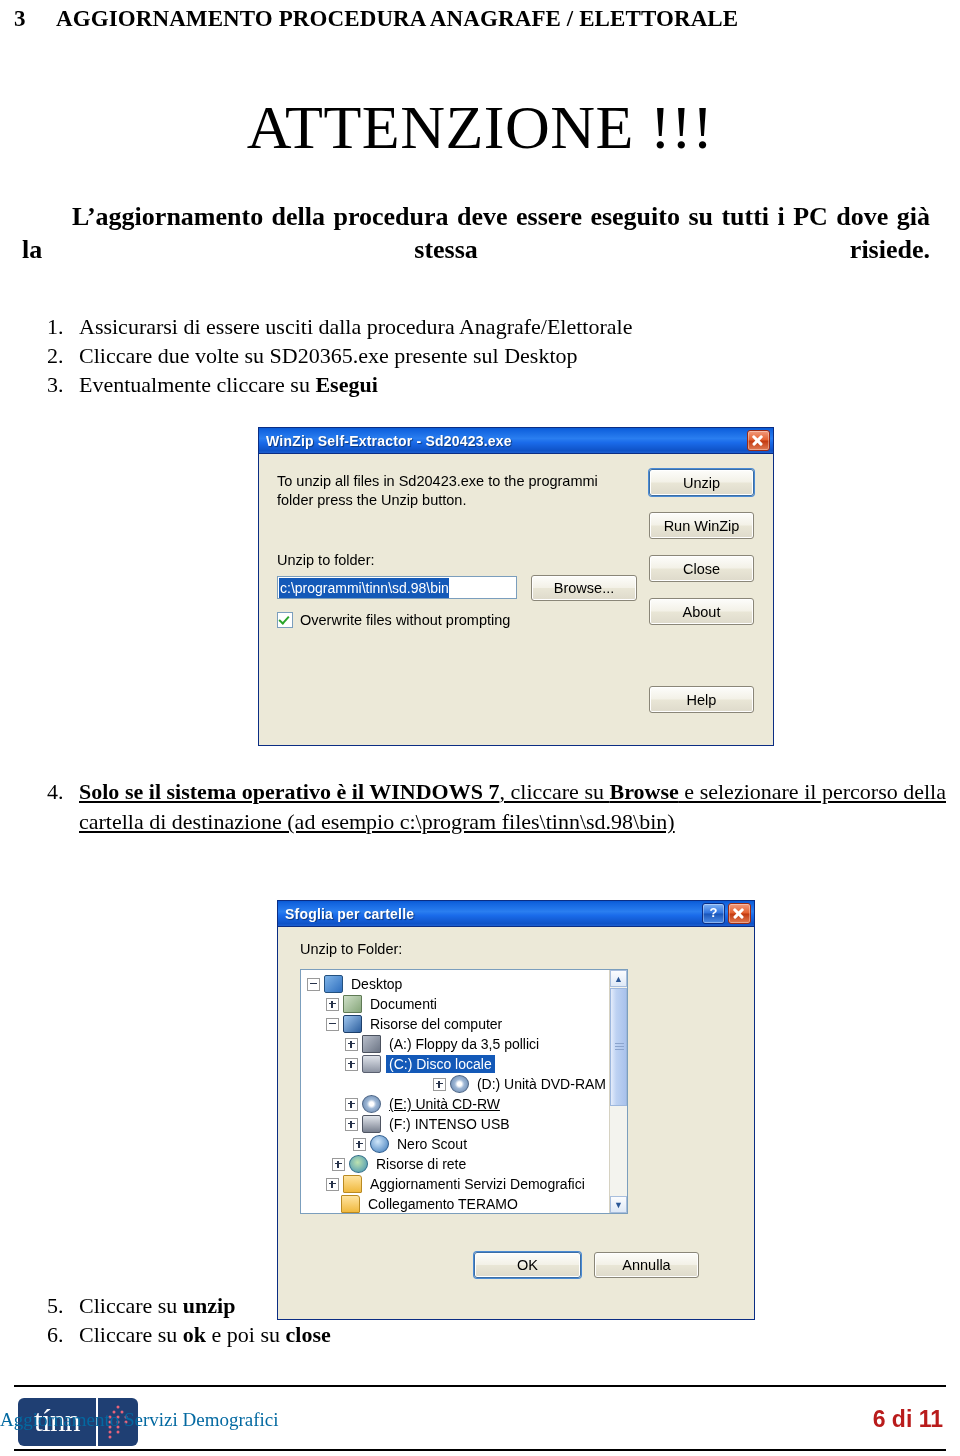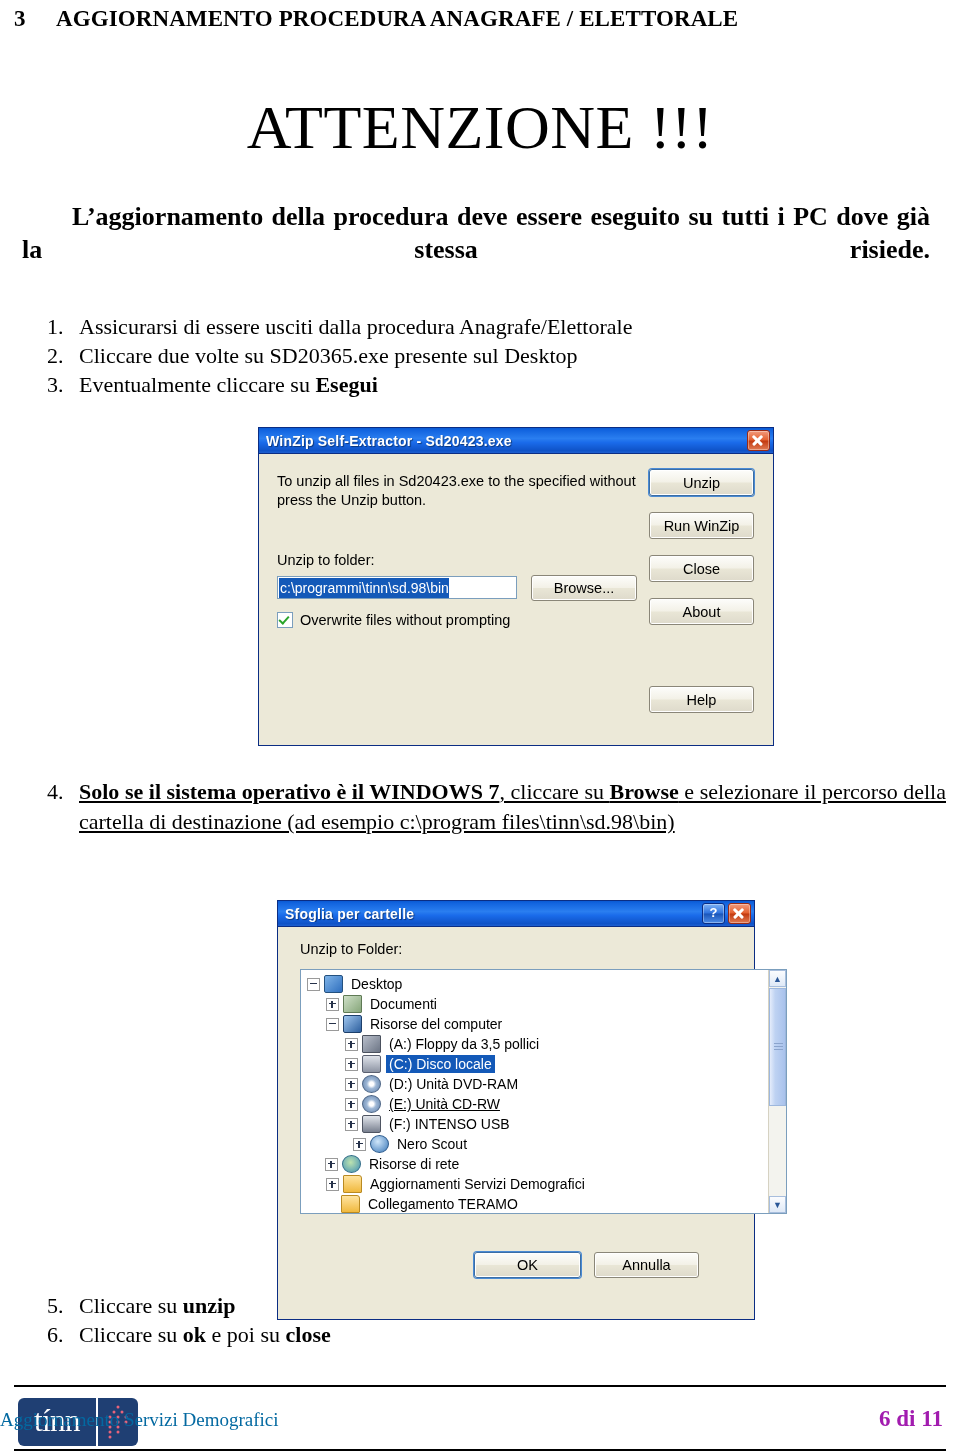--- a/index.html
+++ b/index.html
@@ -235,21 +235,21 @@
   
   .bf-label {
     position: absolute;
     left: 22px; top: 14px;
     font-family: "Liberation Sans", sans-serif;
     font-size: 14.5px;
   }
   .bf-tree {
     position: absolute;
     left: 22px; top: 42px;
-    width: 487px; height: 245px;
+    width: 328px; height: 245px;
     background: #fff;
     border: 1px solid #7b9ebd;
     box-sizing: border-box;
     overflow: hidden;
   }
   .tree-scroll {
     position: absolute;
     right: 0; top: 0; bottom: 0;
     width: 17px;
     background: #f3f3ee;
@@ -379,24 +379,24 @@
     position: absolute;
     left: 0; right: 0; top: 1409px;
     text-align: left;
     font-family: "Liberation Serif", serif;
     font-size: 19px;
     color: #0369a1;
   }
   .footer-page {
     position: absolute;
     right: 17px; top: 1406px;
-    font-family: Liberation Serif, serif;
+    font-family: Liberation Sans, sans-serif;
     font-weight: bold;
     font-size: 23px;
-    color: #a21caf;
+    color: #b91c1c;
   }
 </style>
 </head>
 <body>
 
 <div class="doc-header">
   <span class="hdr-num">3</span><span>AGGIORNAMENTO PROCEDURA ANAGRAFE / ELETTORALE</span>
 </div>
 
 <div class="attenzione">ATTENZIONE !!!</div>
@@ -417,21 +417,21 @@
     <span class="li-txt"><span>Eventualmente cliccare su </span><span class="b">Esegui</span></span>
   </div>
 </div>
 
 <div class="xp-win" style="left:258px; top:427px; width:516px; height:319px;">
   <div class="xp-titlebar">
     <span class="xp-title">WinZip Self-Extractor - Sd20423.exe</span>
     <span class="xp-btn-close"></span>
   </div>
   <div class="xp-body">
-    <div class="wz-text">To unzip all files in Sd20423.exe to the specified without press the Unzip button.</div>
+    <div class="wz-text">To unzip all files in Sd20423.exe to the programmi folder press the Unzip button.</div>
 
     <div class="wz-label">Unzip to folder:</div>
 
     <div class="wz-input">
       <span class="sel">c:\programmi\tinn\sd.98\bin</span>
     </div>
 
     <div class="xp-push" style="left:272px; top:121px; width:106px; height:26px;">
       <span>Browse...</span>
     </div>
@@ -501,21 +501,21 @@
           <span class="ico ic-floppy"></span>
           <span class="lbl">(A:) Floppy da 3,5 pollici</span>
         </div>
 
         <div class="tnode" style="padding-left:44px;">
           <span class="exp plus"></span>
           <span class="ico ic-hdd"></span>
           <span class="lbl selected">(C:) Disco locale</span>
         </div>
 
-        <div class="tnode" style="padding-left:44px;">
+        <div class="tnode" style="padding-left:44px;justify-content:flex-end;">
           <span class="exp plus"></span>
           <span class="ico ic-cd"></span>
           <span class="lbl">(D:) Unità DVD-RAM</span>
         </div>
 
         <div class="tnode" style="padding-left:44px;text-decoration:underline;">
           <span class="exp plus"></span>
           <span class="ico ic-cd"></span>
           <span class="lbl">(E:) Unità CD-RW</span>
         </div>
@@ -525,21 +525,21 @@
           <span class="ico ic-usb"></span>
           <span class="lbl">(F:) INTENSO USB</span>
         </div>
 
         <div class="tnode" style="padding-left:52px;">
           <span class="exp plus"></span>
           <span class="ico ic-nero"></span>
           <span class="lbl">Nero Scout</span>
         </div>
 
-        <div class="tnode" style="padding-left:24px;text-align:center;">
+        <div class="tnode" style="padding-left:31px;text-align:center;">
           <span class="exp plus"></span>
           <span class="ico ic-net"></span>
           <span class="lbl">Risorse di rete</span>
         </div>
 
         <div class="tnode" style="padding-left:25px;">
           <span class="exp plus"></span>
           <span class="ico ic-folder"></span>
           <span class="lbl">Aggiornamenti Servizi Demografici</span>
         </div>

